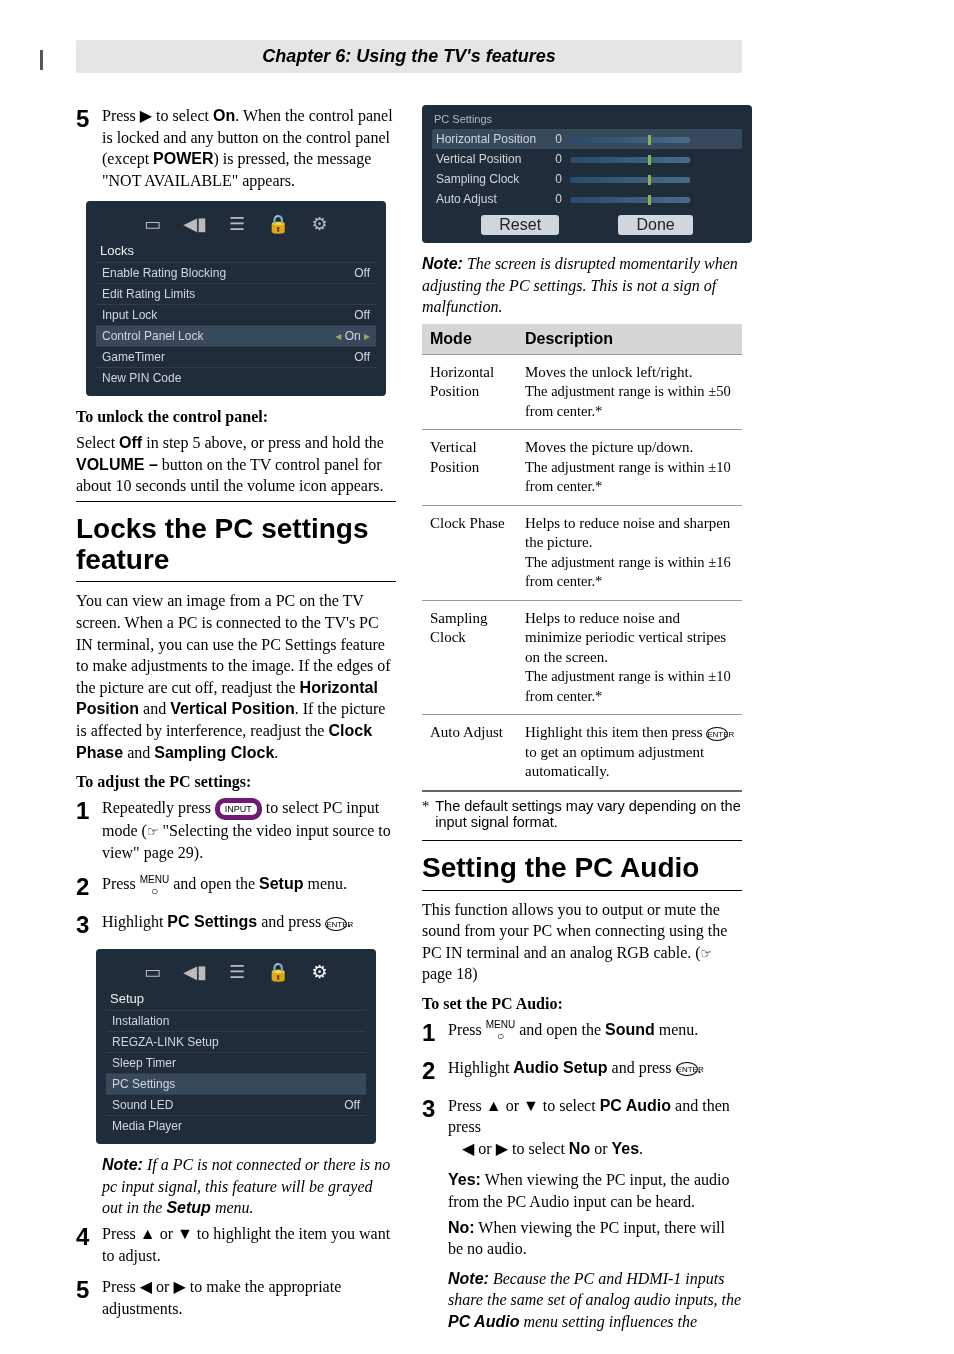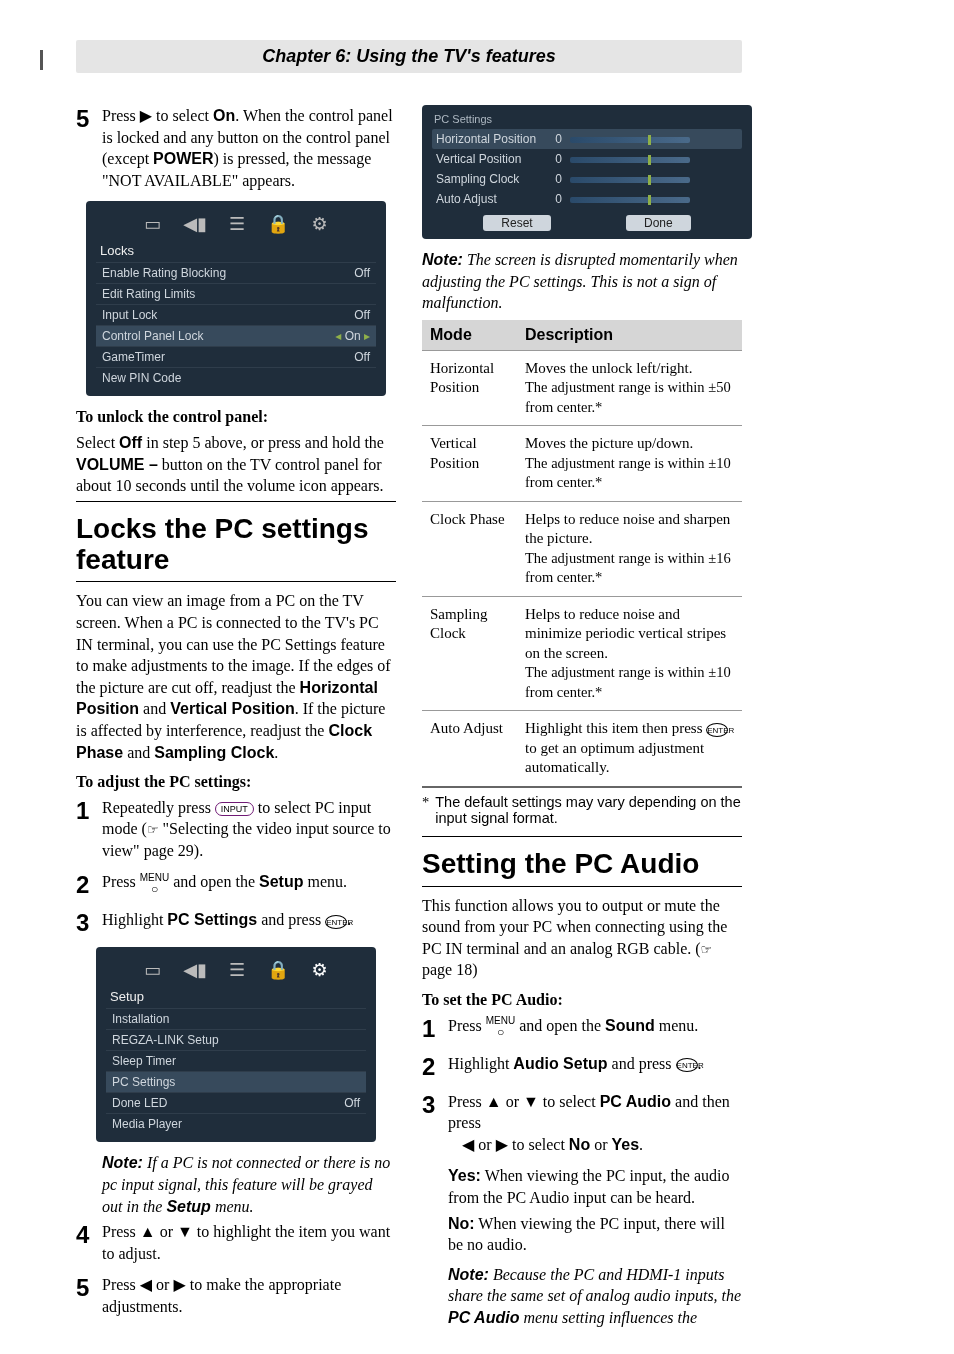--- a/index.html
+++ b/index.html
@@ -21,35 +21,35 @@
   .osd-row.hl { background:#374a5c; }
   .osd-title { color:#eee; font-size:13px; padding:2px 4px 4px 4px;}
   .note { font-style: italic; font-size:15px; line-height:1.3; margin:8px 0;}
   table.modes { width:100%; border-collapse: collapse; margin:6px 0;}
   table.modes th { background:#d6d6d6; font-family: Arial, sans-serif; text-align:left; padding:6px 8px; font-size:16px;margin-top:32px;}
   table.modes td { border-top:1px solid #999; border-bottom:1px solid #999; padding:8px; vertical-align:top; font-size:15px; line-height:1.3;}
   table.modes td:first-child { width:95px;}
   table.modes tr:last-child td { border-bottom:2px solid #666;}
   .footnote { font-size:14.5px; margin:6px 0 10px 0; display:flex; gap:6px;}
   .arrow { font-family: Arial, sans-serif; }
-  .key-oval { display:inline-block; border:1px solid #701a75; border-radius:10px; font-size:9px; font-family:Arial,sans-serif; padding:0 5px; vertical-align:middle; line-height:12px;}
+  .key-oval { display:inline-block; border:5px solid #701a75; border-radius:10px; font-size:9px; font-family:Arial,sans-serif; padding:0 5px; vertical-align:middle; line-height:12px;}
   .key-circle { display:inline-block; border:1px solid #000; border-radius:50%; font-size:8px; font-family:Arial,sans-serif; width:22px; height:14px; line-height:14px; text-align:center; vertical-align:middle;}
   .menu-stack { display:inline-block; vertical-align:middle; font-size:10px; font-family:Arial,sans-serif; line-height:1; text-align:center;}
   .menu-stack .circ { display:block; font-size:12px;}
   .hand { font-size:13px;}
   .slider { display:inline-block; width:120px; height:6px; background:linear-gradient(to right,#2a4a6a,#4a6a8a); position:relative; vertical-align:middle; border-radius:2px;}
   .slider::after{content:'';position:absolute;left:65%;top:-2px;width:3px;height:10px;background:#8fb04a;}
   .osd2 { background:#1f2d3b; color:#cfd6dd; border-radius:4px; padding:8px 10px; margin:4px auto 10px auto; font-family:Arial,sans-serif; font-size:12px; width:330px;}
   .osd2-row{display:flex;align-items:center;justify-content:space-between;padding:3px 4px;}
   .osd2-row .lab{flex:0 0 110px;}
   .osd2-row .val{flex:0 0 16px;text-align:right;}
   .osd2-row .sl{flex:1;padding-left:8px;}
   .osd2-row.hl{background:#374a5c;border-radius:2px;}
   .osd2-btns{text-align:center;margin-top:6px;}
-  .osd2-btns span{display:inline-block;background:#cfd6dd;color:#222;border-radius:3px;padding:1px 18px;font-size:12px;margin:0 36px;}
+  .osd2-btns span{display:inline-block;background:#cfd6dd;color:#222;border-radius:3px;padding:1px 18px;font-size:16px;margin:0 28px;}
   .icon-row { display:flex; gap:22px; justify-content:center; padding:4px 0 6px 0; color:#bbb; font-size:18px;}
   .icon-row .active{color:#fff;}
   .page-num { font-family: Arial, Helvetica, sans-serif; font-weight:bold; font-size:26px; margin-top:28px;}
   .continued { font-style:italic; text-align:right; font-size:14.5px;}
   .accent-bar { position:absolute; left:40px; top:50px; width:3px; height:20px; background:#555;}
   .step { margin: 4px 0 10px 0; }
   .indented { margin-left: 26px; }
 </style>
 </head>
 <body>
@@ -155,21 +155,21 @@
         <div class="osd-row">
             <span>REGZA-LINK Setup</span>
           </div>
         <div class="osd-row">
             <span>Sleep Timer</span>
           </div>
         <div class="osd-row hl">
             <span>PC Settings</span>
           </div>
         <div class="osd-row">
-            <span>Done LED</span>
+            <span>Sound LED</span>
             <span>Off</span>
           </div>
         <div class="osd-row">
             <span>Media Player</span>
           </div>
       </div>
 
       <p class="note indented">
         <span class="bold-sans-it">Note:</span><span> If a PC is not connected or there is no pc input signal, this feature will be grayed out in the </span><span class="bold-sans-it">Setup</span><span> menu.</span>
       </p>

